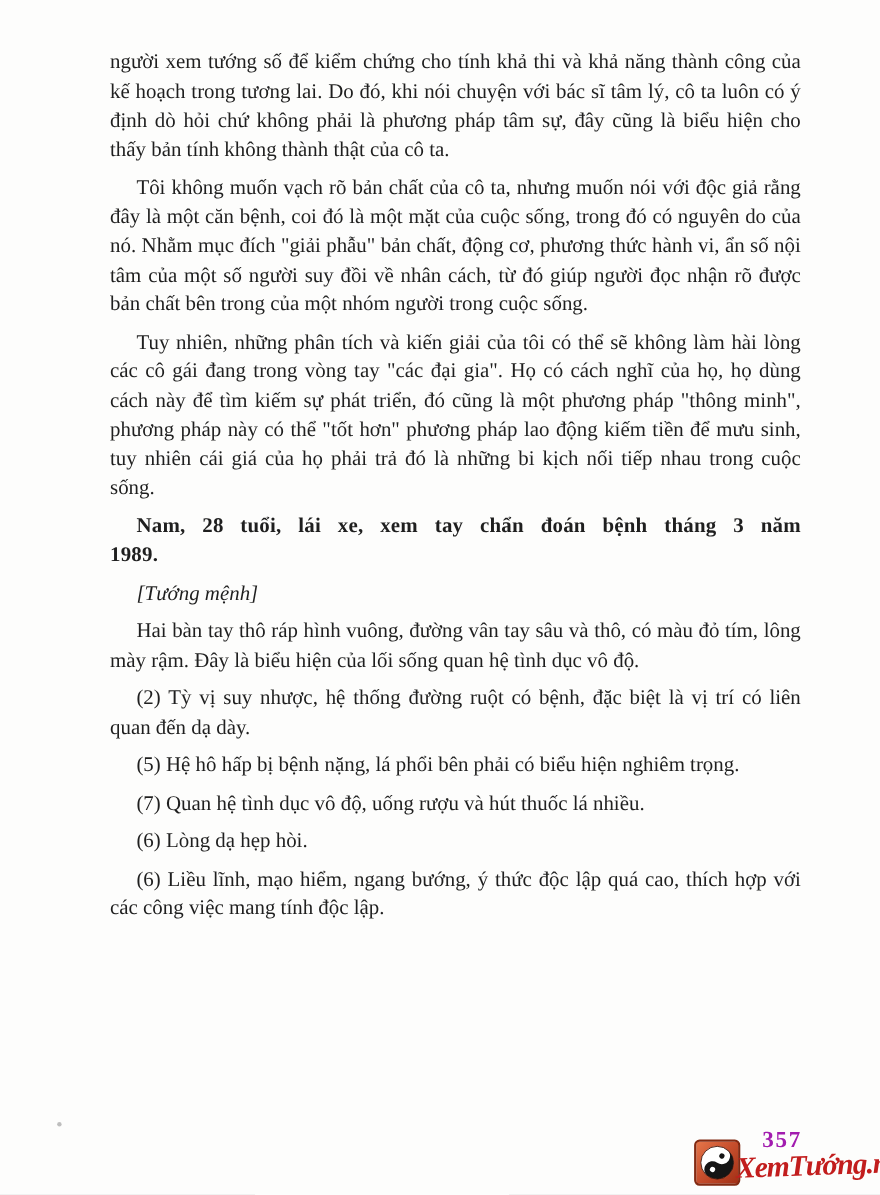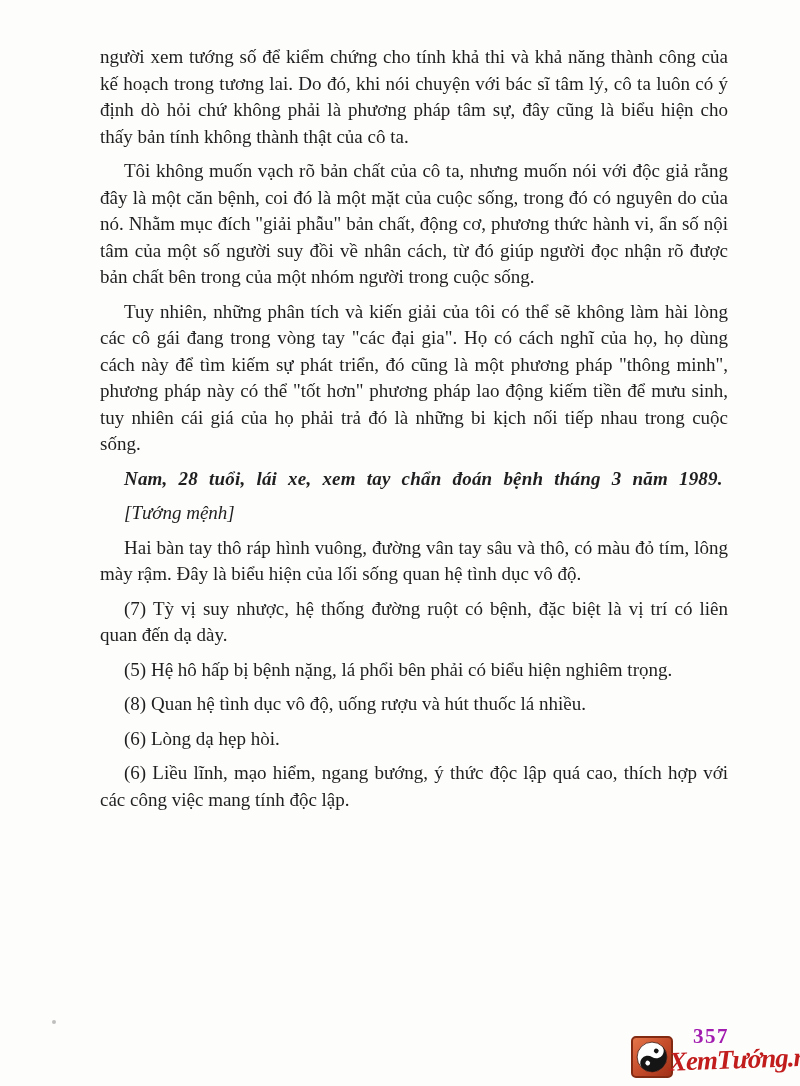--- a/index.html
+++ b/index.html
@@ -15,21 +15,20 @@
     left:100px;top:44px;width:628px;
     font-size:19px;
     line-height:26.5px;
     color:#1f1f1f;
     text-align:justify;
   }
   .para{margin:0 0 8px 0;text-indent:24px;}
   .para.no-indent{text-indent:0;}
   .case-heading{
     font-weight:bold;
-    font-style:italic;
     word-spacing:0.32em;
     letter-spacing:0.2px;
   }
   .section-label{
     font-style:italic;
     text-align:left;
   }
   .scan-dot{
     position:absolute;left:52px;top:1020px;
     width:4px;height:4px;border-radius:50%;
@@ -76,23 +75,23 @@
 
 <div class="page">
 
   <main class="text-block">
     <p class="para no-indent">người xem tướng số để kiểm chứng cho tính khả thi và khả năng thành công của kế hoạch trong tương lai. Do đó, khi nói chuyện với bác sĩ tâm lý, cô ta luôn có ý định dò hỏi chứ không phải là phương pháp tâm sự, đây cũng là biểu hiện cho thấy bản tính không thành thật của cô ta.</p>
     <p class="para">Tôi không muốn vạch rõ bản chất của cô ta, nhưng muốn nói với độc giả rằng đây là một căn bệnh, coi đó là một mặt của cuộc sống, trong đó có nguyên do của nó. Nhằm mục đích "giải phẫu" bản chất, động cơ, phương thức hành vi, ẩn số nội tâm của một số người suy đồi về nhân cách, từ đó giúp người đọc nhận rõ được bản chất bên trong của một nhóm người trong cuộc sống.</p>
     <p class="para">Tuy nhiên, những phân tích và kiến giải của tôi có thể sẽ không làm hài lòng các cô gái đang trong vòng tay "các đại gia". Họ có cách nghĩ của họ, họ dùng cách này để tìm kiếm sự phát triển, đó cũng là một phương pháp "thông minh", phương pháp này có thể "tốt hơn" phương pháp lao động kiếm tiền để mưu sinh, tuy nhiên cái giá của họ phải trả đó là những bi kịch nối tiếp nhau trong cuộc sống.</p>
     <p class="para case-heading">Nam, 28 tuổi, lái xe, xem tay chẩn đoán bệnh tháng 3 năm 1989.</p>
     <p class="para section-label">[Tướng mệnh]</p>
     <p class="para">Hai bàn tay thô ráp hình vuông, đường vân tay sâu và thô, có màu đỏ tím, lông mày rậm. Đây là biểu hiện của lối sống quan hệ tình dục vô độ.</p>
-    <p class="para">(7) Tỳ vị suy nhược, hệ thống đường ruột có bệnh, đặc biệt là vị trí có liên quan đến dạ dày.</p>
+    <p class="para">(2) Tỳ vị suy nhược, hệ thống đường ruột có bệnh, đặc biệt là vị trí có liên quan đến dạ dày.</p>
     <p class="para">(5) Hệ hô hấp bị bệnh nặng, lá phổi bên phải có biểu hiện nghiêm trọng.</p>
-    <p class="para">(8) Quan hệ tình dục vô độ, uống rượu và hút thuốc lá nhiều.</p>
+    <p class="para">(7) Quan hệ tình dục vô độ, uống rượu và hút thuốc lá nhiều.</p>
     <p class="para">(6) Lòng dạ hẹp hòi.</p>
     <p class="para">(6) Liều lĩnh, mạo hiểm, ngang bướng, ý thức độc lập quá cao, thích hợp với các công việc mang tính độc lập.</p>
   </main>
 
   <div class="scan-dot"></div>
 
   <div class="page-number">357</div>
 
   <div class="logo">
     <div class="logo-square">

